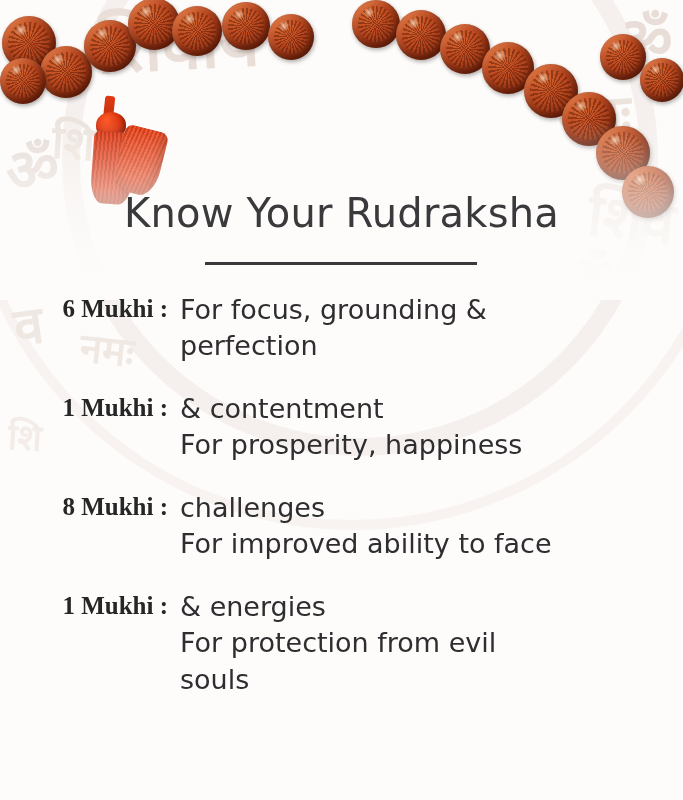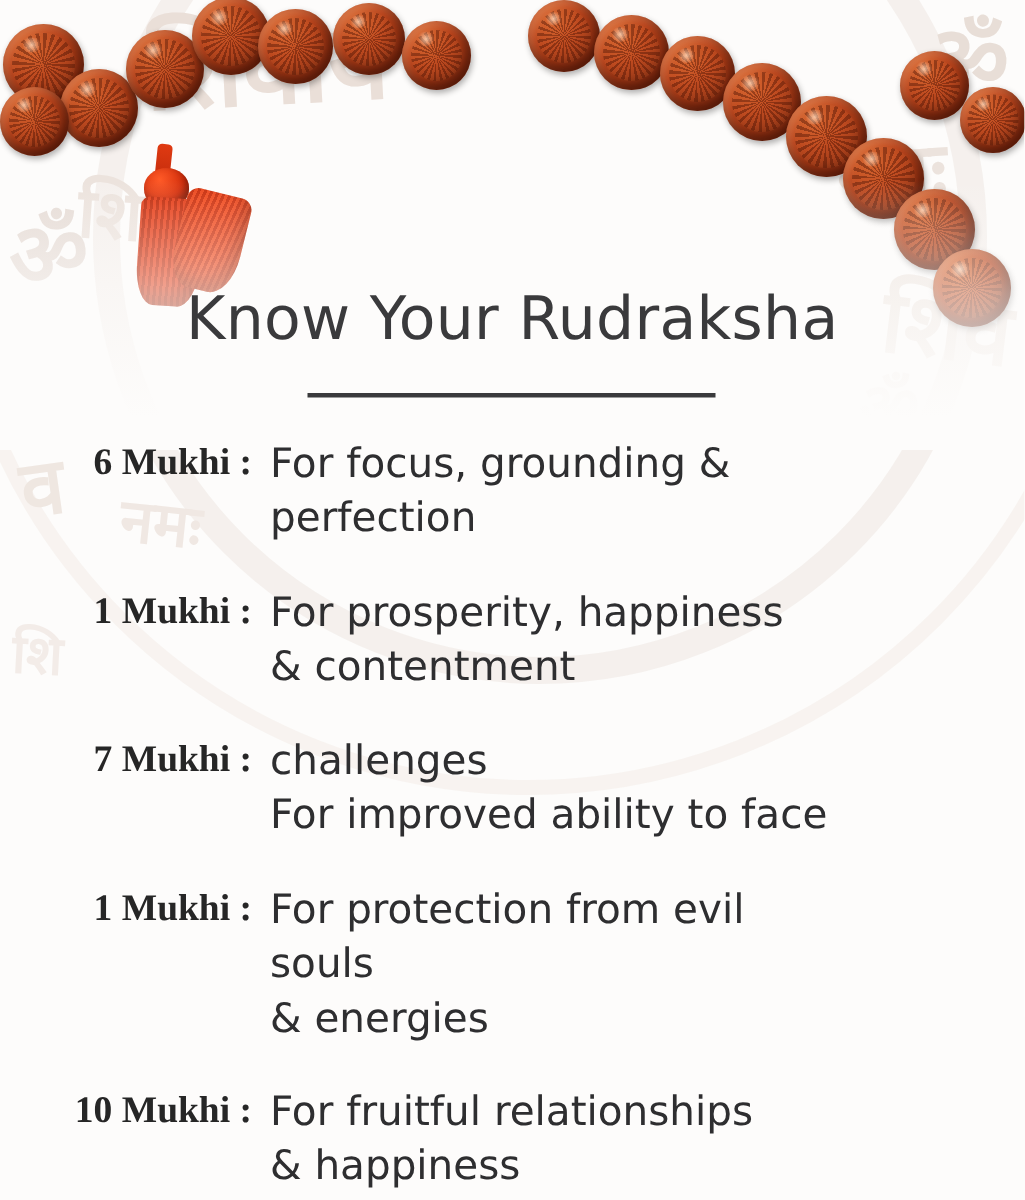--- a/index.html
+++ b/index.html
@@ -281,44 +281,37 @@
       <div class="row">
         <div class="row-label">6 Mukhi :</div>
         <div class="row-text">
           <span class="ln">For focus, grounding &amp; perfection</span>
         </div>
       </div>
 
       <div class="row">
         <div class="row-label">1 Mukhi :</div>
         <div class="row-text">
+          <span class="ln">&amp; contentment</span>
           <span class="ln">For prosperity, happiness</span>
-          <span class="ln">&amp; contentment</span>
         </div>
       </div>
 
       <div class="row">
-        <div class="row-label">7 Mukhi :</div>
+        <div class="row-label">8 Mukhi :</div>
         <div class="row-text">
           <span class="ln">challenges</span>
           <span class="ln">For improved ability to face</span>
         </div>
       </div>
 
       <div class="row">
         <div class="row-label">1 Mukhi :</div>
         <div class="row-text">
+          <span class="ln">&amp; energies</span>
           <span class="ln">For protection from evil souls</span>
-          <span class="ln">&amp; energies</span>
         </div>
       </div>
 
-      <div class="row">
-        <div class="row-label">10 Mukhi :</div>
-        <div class="row-text">
-          <span class="ln">For fruitful relationships</span>
-          <span class="ln">&amp; happiness</span>
-        </div>
-      </div>
 
     </div>
   </div>
 </div>
 
 </body></html>

